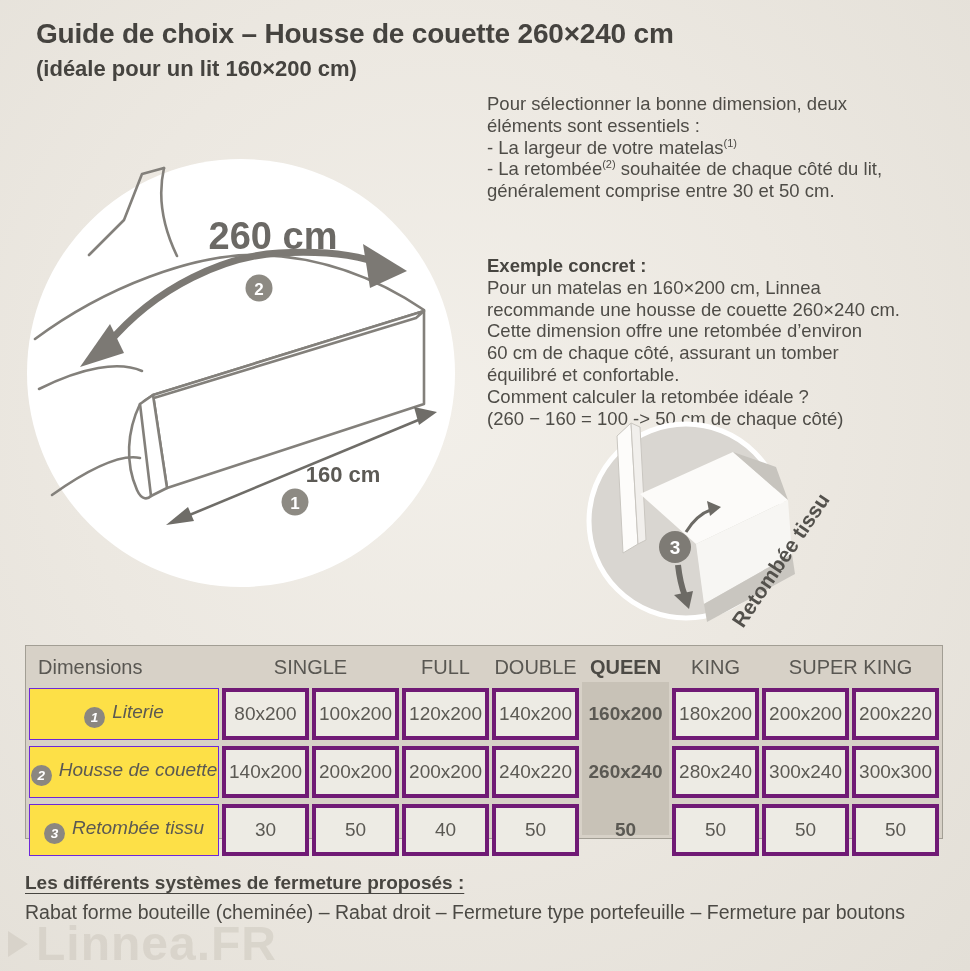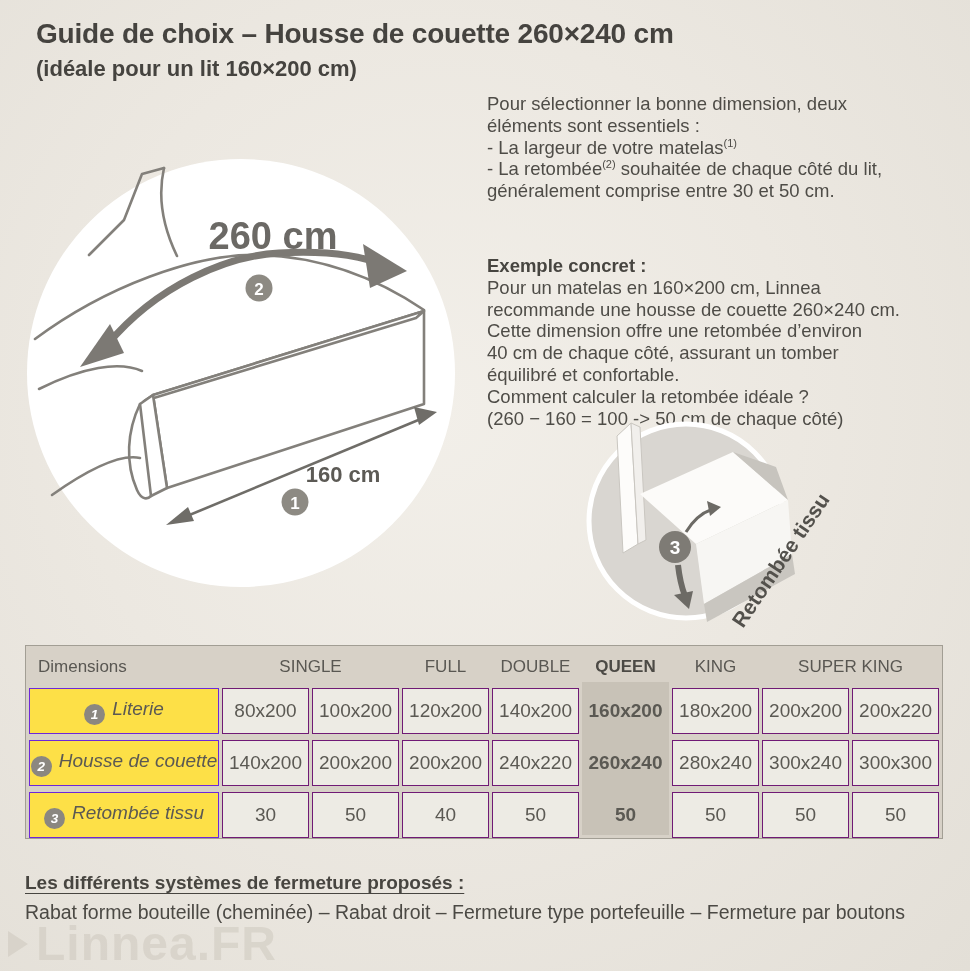--- a/index.html
+++ b/index.html
@@ -14,25 +14,25 @@
   .example{top:225px;}
   .tline{white-space:nowrap;}
   .tline sup{font-size:11px;line-height:0;vertical-align:super;}
   .bold{font-weight:bold;color:#474540;margin-top:30px;}
   .big-svg{position:absolute;left:25px;top:157px;}
   .small-svg{position:absolute;left:583px;top:406px;}
   .table-wrap{position:absolute;left:25px;top:645px;width:916px;height:192px;
               background:#d7d1c7;border:1px solid #a29e94;}
   .queen-strip{position:absolute;left:556px;top:36px;width:87px;height:153px;background:#c8c2b7;}
   table.dims{border-collapse:separate;border-spacing:3px 6px;table-layout:fixed;width:916px;position:relative;}
-  table.dims th{height:30px;font-size:17px;font-weight:normal;color:#595752;text-align:center;padding:0;}
+  table.dims th{height:30px;font-size:20px;font-weight:normal;color:#595752;text-align:center;padding:0;}
   table.dims th.q{font-weight:bold;color:#4c4a45;}
   table.dims th.corner{text-align:left;padding-left:9px;}
   table.dims td{height:44px;font-size:19px;color:#5b5953;text-align:center;padding:0;}
-  td.val{background:#edebe4;border:1px solid #701a75;}
+  td.val{background:#edebe4;border:4px solid #701a75;}
   td.lbl{background:#fde047;border:1px solid #6d28d9;text-align:left;padding-left:9px;font-style:italic;}
   td.hl{background:transparent;border:1px solid transparent;color:#ffffff;font-weight:bold;}
   .num-badge{display:inline-flex;align-items:center;justify-content:center;width:21px;height:21px;border-radius:50%;
              background:#8b8780;color:#fff;font-size:13.5px;font-weight:bold;margin-right:7px;vertical-align:-4px;}
   .note{position:absolute;left:25px;top:845px;width:915px;text-align:right;font-style:italic;font-size:16.5px;color:#55534e;}
   .closures-heading{position:absolute;left:25px;top:872px;font-size:19px;font-weight:bold;color:#474540;
                     text-decoration:underline;text-underline-offset:4px;}
   .closures-items{position:absolute;left:25px;top:901px;font-size:19.5px;color:#4b4944;white-space:nowrap;}
   .watermark{position:absolute;left:8px;top:916px;opacity:0.45;color:#c9c3b8;font-size:48px;font-weight:bold;letter-spacing:1px;display:flex;align-items:center;justify-content:space-between;}
   .wm-tri{display:inline-block;width:0;height:0;border-top:13px solid transparent;border-bottom:13px solid transparent;
@@ -87,21 +87,21 @@
     <div class="tline"><span>- La largeur de votre matelas</span><sup>(1)</sup></div>
     <div class="tline"><span>- La retombée</span><sup>(2)</sup><span> souhaitée de chaque côté du lit,</span></div>
     <div class="tline">généralement comprise entre 30 et 50 cm.</div>
   </div>
 
   <div class="textcol example">
     <div class="tline bold">Exemple concret :</div>
     <div class="tline">Pour un matelas en 160×200 cm, Linnea</div>
     <div class="tline">recommande une housse de couette 260×240 cm.</div>
     <div class="tline">Cette dimension offre une retombée d’environ</div>
-    <div class="tline">40 cm de chaque côté, assurant un tomber</div>
+    <div class="tline">60 cm de chaque côté, assurant un tomber</div>
     <div class="tline">équilibré et confortable.</div>
     <div class="tline">Comment calculer la retombée idéale ?</div>
     <div class="tline">(260 − 160 = 100 -&gt; 50 cm de chaque côté)</div>
   </div>
 
   <svg class="small-svg" width="270" height="240" viewBox="0 0 270 240">
     <circle cx="103" cy="115" r="97" fill="#d9d6d1" stroke="#ffffff" stroke-width="5"></circle>
     <g stroke-linejoin="round">
       <polygon points="34,30 48,17 55,138 40,147" fill="#fdfcfa" stroke="#c9c6c0" stroke-width="1"></polygon>
       <polygon points="48,17 57,21 63,134 55,138" fill="#f1efec" stroke="#c9c6c0" stroke-width="1"></polygon>

